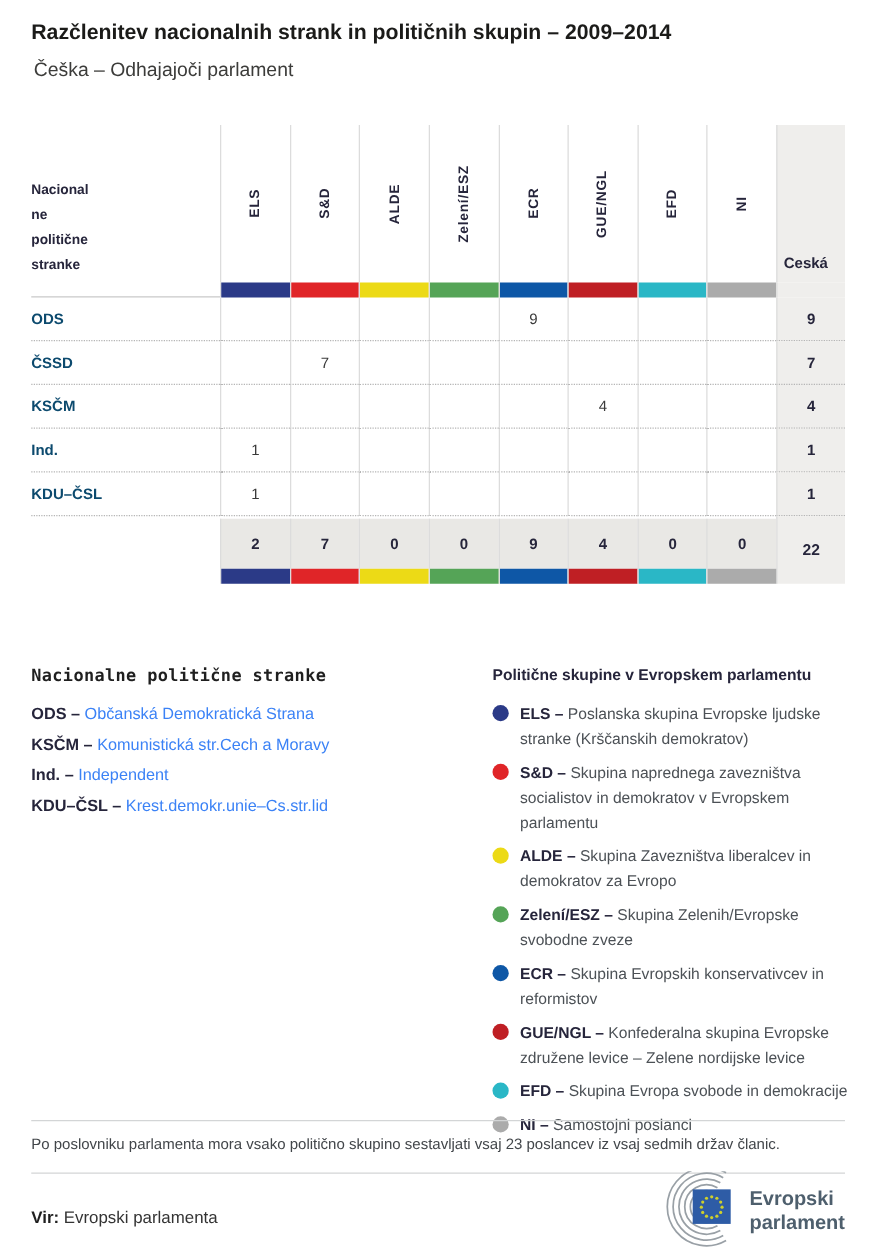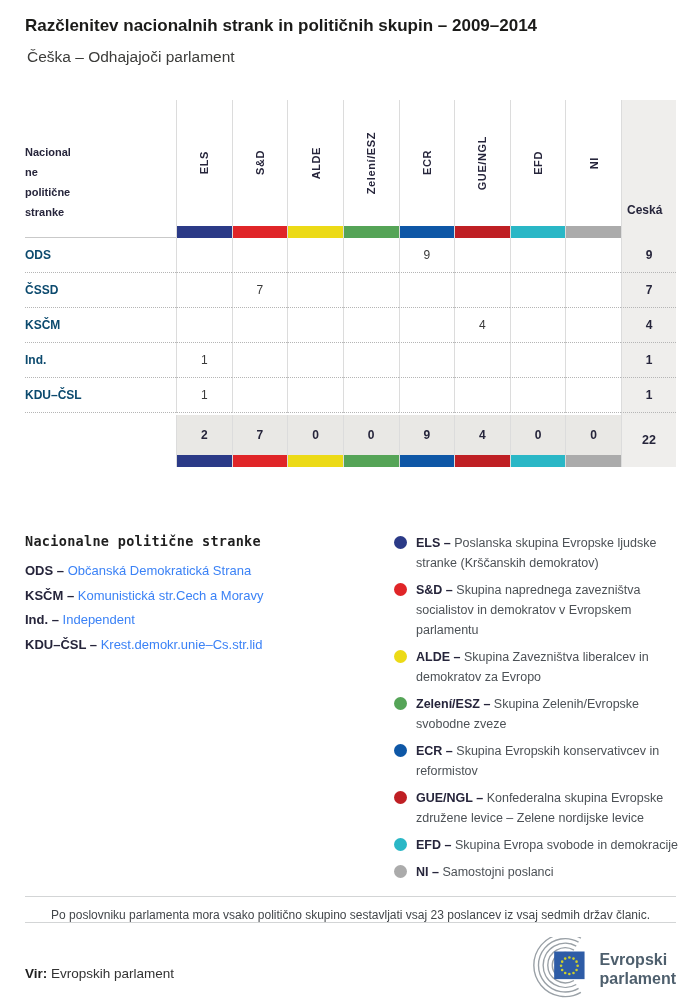--- a/index.html
+++ b/index.html
@@ -52,21 +52,21 @@
   .leg-right .item{display:flex;margin-bottom:7px;}
   .leg-right .swatch{flex:0 0 13px;width:13px;height:13px;border-radius:50%;margin:3px 9px 0 0;}
   .leg-right .txt{font-size:12.5px;line-height:20px;}
   .leg-right .abbr{font-weight:bold;color:#26253b;}
   .leg-right .desc{color:#4c5156;}
 
   
   .footnote{
     position:absolute;left:25px;top:896px;width:651px;
     border-top:1px solid #d3d5d6;border-bottom:1px solid #d3d5d6;
-    padding:11px 0 0 0;font-size:12px;color:#42464a;text-align:center;
+    padding:11px 0 16px 0;font-size:12px;color:#42464a;
   }
   .source{position:absolute;left:25px;top:966px;font-size:13.5px;color:#333;}
   .source b{color:#1f1f1f;}
   .eplogo{position:absolute;right:24px;top:937px;display:flex;align-items:center;gap:9px;}
   .eplogo .words{font-size:16px;font-weight:bold;color:#4e5f6d;line-height:19px;}
 </style>
 </head>
 <body>
 
 <div class="title">Razčlenitev nacionalnih strank in političnih skupin – 2009–2014</div>
@@ -233,20 +233,21 @@
 
 <div class="leg-left">
   <h3>Nacionalne politične stranke</h3>
   <div class="item"><span class="abbr">ODS –</span> <span class="desc">Občanská Demokratická Strana</span></div>
   <div class="item"><span class="abbr">KSČM –</span> <span class="desc">Komunistická str.Cech a Moravy</span></div>
   <div class="item"><span class="abbr">Ind. –</span> <span class="desc">Independent</span></div>
   <div class="item"><span class="abbr">KDU–ČSL –</span> <span class="desc">Krest.demokr.unie–Cs.str.lid</span></div>
 </div>
 
 <div class="leg-right">
+  <h3>Politične skupine v Evropskem parlamentu</h3>
   <div class="item">
     <span class="swatch" style="background-color: rgb(43, 58, 135);"></span>
     <span class="txt"><span class="abbr">ELS –</span> <span class="desc">Poslanska skupina Evropske ljudske stranke (Krščanskih demokratov)</span></span>
   </div>
   <div class="item">
     <span class="swatch" style="background-color: rgb(224, 37, 40);"></span>
     <span class="txt"><span class="abbr">S&amp;D –</span> <span class="desc">Skupina naprednega zavezništva socialistov in demokratov v Evropskem parlamentu</span></span>
   </div>
   <div class="item">
     <span class="swatch" style="background-color: rgb(236, 218, 22);"></span>
@@ -271,21 +272,21 @@
   <div class="item">
     <span class="swatch" style="background-color: rgb(171, 171, 171);"></span>
     <span class="txt"><span class="abbr">NI –</span> <span class="desc">Samostojni poslanci</span></span>
   </div>
 </div>
 
 <div class="footnote">Po poslovniku parlamenta mora vsako politično skupino sestavljati vsaj 23 poslancev iz vsaj sedmih držav članic.</div>
 
 <div class="source">
   <b>Vir:</b>
-  <span>Evropskih parlament</span>
+  <span>Evropski parlamenta</span>
 </div>
 
 <div class="eplogo">
   <svg width="70" height="64" viewBox="0 0 76 68">
     <g fill="none" stroke="#99a0a6" stroke-width="1.5">
       <path d="M52.5 22.1 A9 9 0 1 0 52.5 37.9"></path>
       <path d="M55 17.9 A14 14 0 1 0 55 42.1"></path>
       <path d="M57.5 13.5 A19 19 0 1 0 57.5 46.5"></path>
       <path d="M60 9.2 A24 24 0 1 0 60 50.8"></path>
       <path d="M62.5 4.9 A29 29 0 1 0 62.5 55.1"></path>

